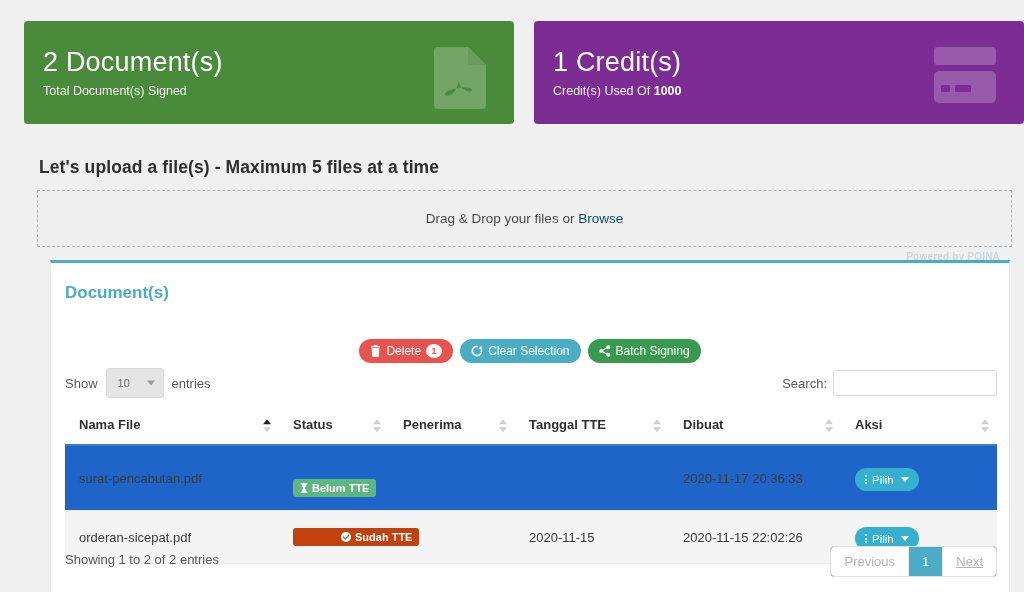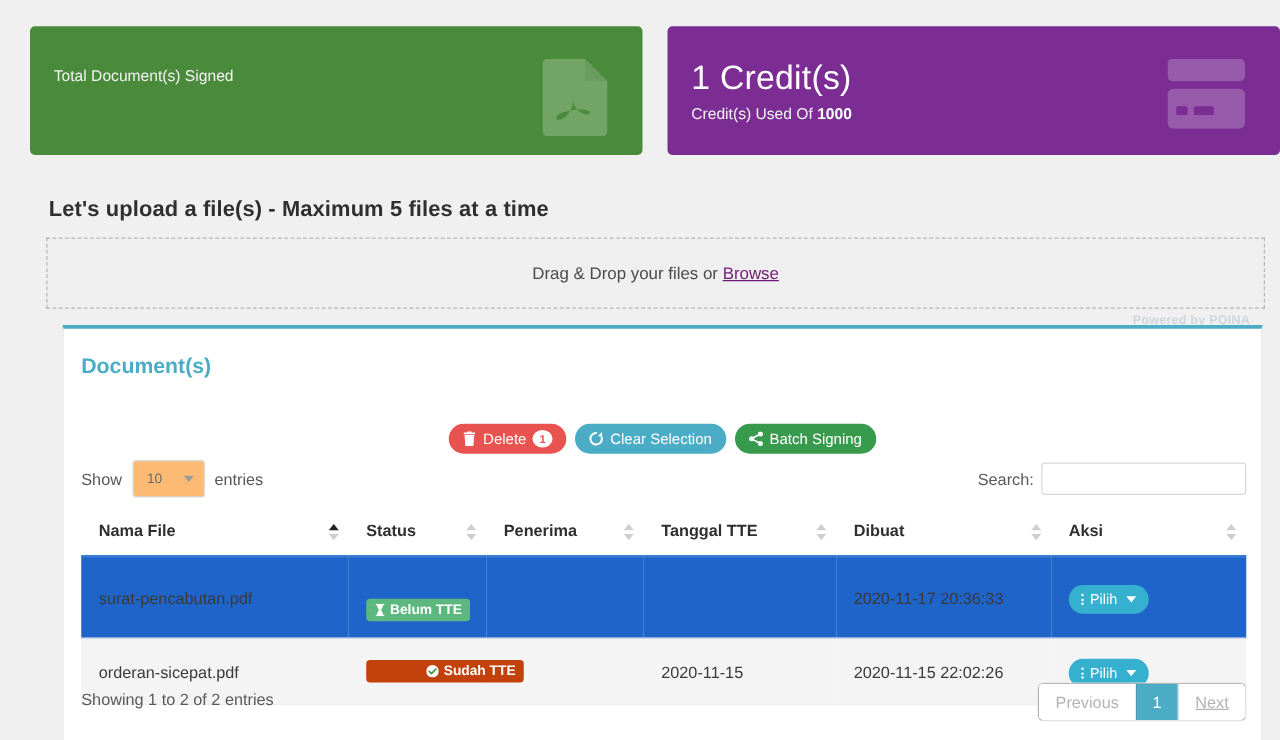--- a/index.html
+++ b/index.html
@@ -82,22 +82,21 @@
     background: #efefef;
     display: flex;
     align-items: center;
     justify-content: center;
   }
   .dropzone-text {
     font-size: 13.5px;
     color: #4a4a4a;
   }
   .dropzone-text a {
-    color: #701a75;
-    text-decoration: underline;
+    color: #0c4a6e;
     cursor: pointer;
   }
   .powered-by {
     position: absolute;
     right: 24px;
     top: 251px;
     font-size: 10px;
     color: #cdd6dd;
     font-weight: bold;
     letter-spacing: .2px;
@@ -184,21 +183,21 @@
     gap: 8px;
     font-size: 13px;
     color: #585858;
   }
   .select-box {
     position: relative;
     width: 58px;
     height: 30px;
     border: 1px solid #d8d8d8;
     border-radius: 3px;
-    background: #fdba74;
+    background: #e5e5e5;
     display: flex;
     align-items: center;
     padding-left: 11px;
     box-sizing: border-box;
     font-size: 11px;
     color: #6b6b6b;
     cursor: pointer;
   }
   .select-caret {
     position: absolute;
@@ -377,20 +376,21 @@
   }
 </style>
 </head>
 <body>
 
 <div class="page">
 
   <div class="stats-row">
 
     <div class="stat-card green">
+      <div class="stat-value">2 Document(s)</div>
       <div class="stat-label"><span>Total Document(s) Signed</span></div>
       <div class="stat-icon">
         <svg width="52" height="62" viewBox="0 0 52 62" aria-hidden="true">
           <path d="M4 0 h30 l18 18 v40 a4 4 0 0 1 -4 4 H4 a4 4 0 0 1 -4 -4 V4 a4 4 0 0 1 4 -4 z" fill="#ffffff"></path>
           <path d="M34 0 l18 18 h-18 z" fill="#d8d8d8"></path>
           <path d="M26 28 c-2 0 -3 2 -2 5 c1 4 -2 10 -5 13 c-3 3 -8 4 -8 1 c0 -3 7 -5 14 -6 c7 -1 13 0 13 2 c0 2 -4 2 -7 0 c-4 -2 -6 -6 -7 -10 c-1 -3 0 -5 2 -5 z" fill="#4a8b3b"></path>
         </svg>
       </div>
     </div>
 

